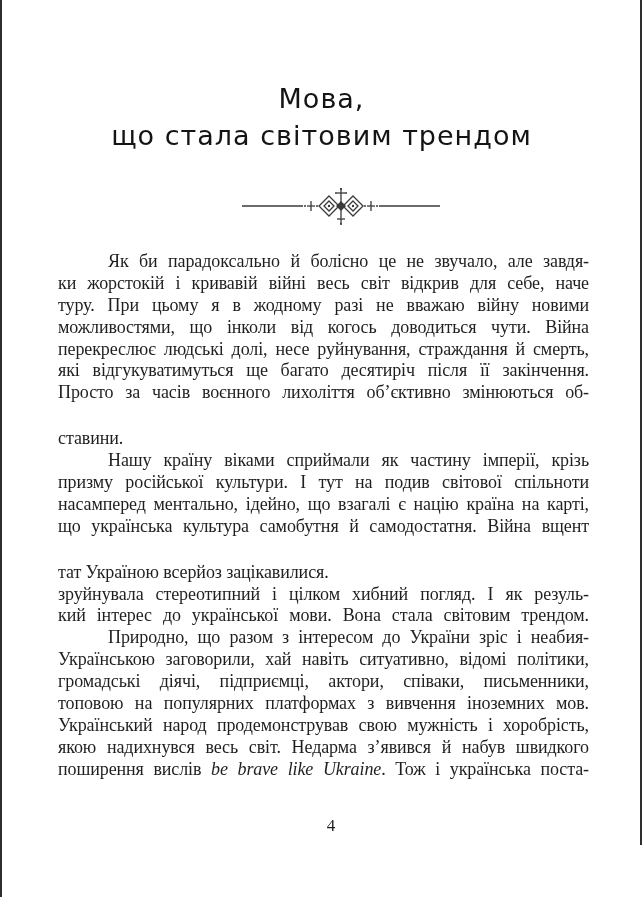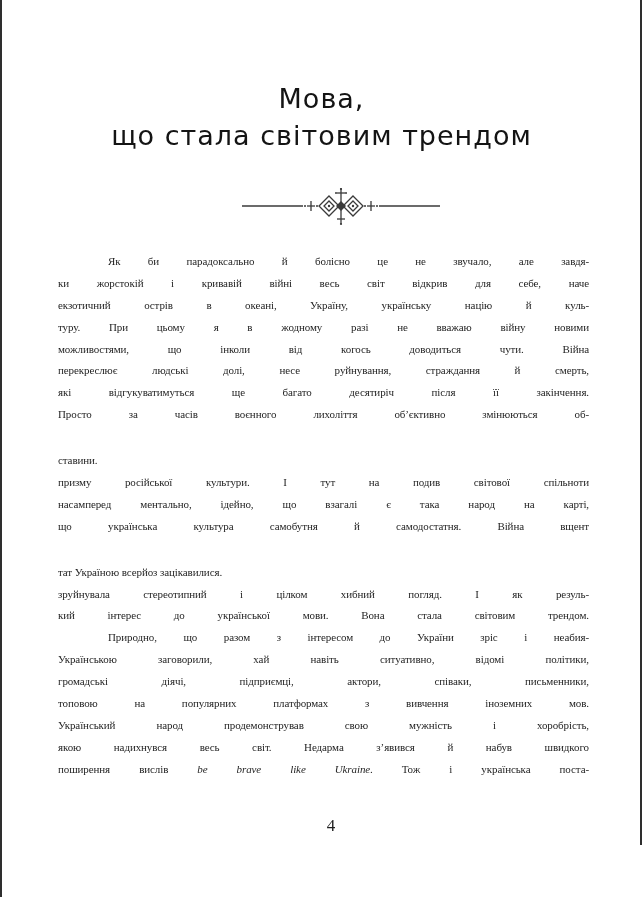--- a/index.html
+++ b/index.html
@@ -26,21 +26,21 @@
   }
   .ornament{
     position:absolute;top:184px;left:0;right:0;
     padding-left:38px;
     text-align:center;
   }
   .ornament svg{display:inline-block;vertical-align:top;}
 
   .body-text{
     position:absolute;top:251px;left:58px;width:531px;
-    font-size:11px;
+    font-size:18px;
     line-height:21.9px;
     letter-spacing:-0.1px;
     color:#1f1f1f;
   }
   .line{
     text-align:justify;
     text-align-last:justify;
     white-space:normal;
     height:21.9px;
     overflow:visible;
@@ -101,29 +101,29 @@
       <circle cx="105" cy="9" r="1" fill="#3a3a3a" stroke="none"></circle>
       <path d="M100 17 L105 22 L100 27 L95 22 Z" fill="#3a3a3a" stroke="none"></path>
       <line x1="96" y1="35" x2="104" y2="35"></line>
       <circle cx="100" cy="40" r="1.1" fill="#3a3a3a" stroke="none"></circle>
     </svg>
   </div>
 
   <main class="body-text">
       <div class="line first"><span>Як би парадоксально й болісно це не звучало, але завдя-</span></div>
       <div class="line"><span>ки жорстокій і кривавій війні весь світ відкрив для себе, наче</span></div>
-      <div class="line"><span>екзотичний острів в океані, Україну, українську націю й куль-</span></div>
       <div class="line"><span>туру. При цьому я в жодному разі не вважаю війну новими</span></div>
       <div class="line"><span>можливостями, що інколи від когось доводиться чути. Війна</span></div>
       <div class="line"><span>перекреслює людські долі, несе руйнування, страждання й смерть,</span></div>
       <div class="line"><span>які відгукуватимуться ще багато десятиріч після її закінчення.</span></div>
       <div class="line"><span>Просто за часів воєнного лихоліття об’єктивно змінюються об-</span></div>
       <div class="line end"><span>ставини.</span></div>
+      <div class="line first"><span>Нашу країну віками сприймали як частину імперії, крізь</span></div>
       <div class="line"><span>призму російської культури. І тут на подив світової спільноти</span></div>
-      <div class="line"><span>насамперед ментально, ідейно, що взагалі є така народ на карті,</span></div>
+      <div class="line"><span>насамперед ментально, ідейно, що взагалі є націю країна на карті,</span></div>
       <div class="line"><span>що українська культура самобутня й самодостатня. Війна вщент</span></div>
       <div class="line end"><span>тат Україною всерйоз зацікавилися.</span></div>
       <div class="line"><span>зруйнувала стереотипний і цілком хибний погляд. І як резуль-</span></div>
       <div class="line"><span>кий інтерес до української мови. Вона стала світовим трендом.</span></div>
       <div class="line first"><span>Природно, що разом з інтересом до України зріс і неабия-</span></div>
       <div class="line"><span>Українською заговорили, хай навіть ситуативно, відомі політики,</span></div>
       <div class="line"><span>громадські діячі, підприємці, актори, співаки, письменники,</span></div>
       <div class="line"><span>топовою на популярних платформах з вивчення іноземних мов.</span></div>
       <div class="line"><span>Український народ продемонстрував свою мужність і хоробрість,</span></div>
       <div class="line"><span>якою надихнувся весь світ. Недарма з’явився й набув швидкого</span></div>

